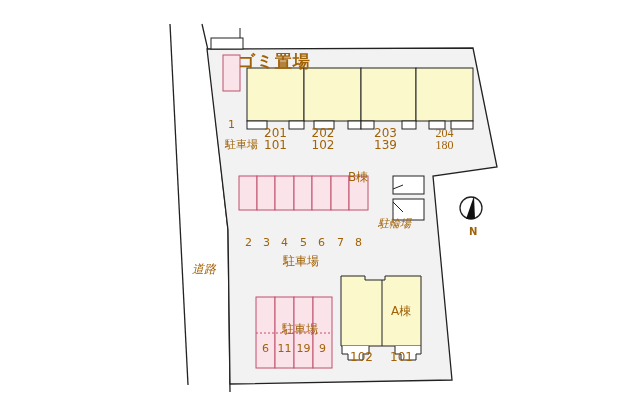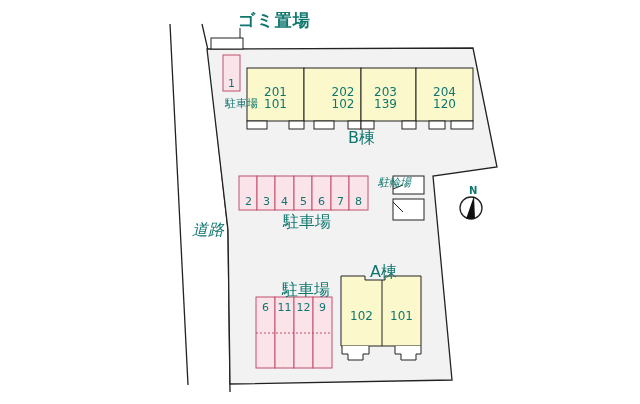--- a/index.html
+++ b/index.html
@@ -1,21 +1,21 @@
 <!DOCTYPE html>
 <html><head>
 <meta charset="utf-8">
 <style>
   html,body{margin:0;padding:0;background:#ffffff;}
   body{width:640px;height:404px;position:relative;overflow:hidden;font-family:"DejaVu Sans","Liberation Sans",sans-serif;color:#111;}
   svg.plan{position:absolute;left:0;top:0;width:640px;height:404px;}
-  .lbl{position:absolute;white-space:nowrap;line-height:1;color:#0f766e;}
+  .lbl{position:absolute;white-space:nowrap;line-height:1;color:#a16207;margin-top:41px;}
   .title{font-size:17px;font-weight:bold;letter-spacing:1px;}
   .unit{font-size:12px;text-align:center;line-height:12px;}
-  .small{font-size:16px;}
+  .small{font-size:12px;}
   .vert{font-size:11px;line-height:13px;width:12px;text-align:center;}
   .slotnum{font-size:11px;text-align:center;width:15px;}
 </style>
 </head>
 <body>
 
 <svg class="plan" viewBox="0 0 640 404">
 
   <path d="M170 24 L188 385" stroke="#222" stroke-width="1.3" fill="none"></path>
   <path d="M202 24 L208 50 L228 230 L230 392" stroke="#222" stroke-width="1.3" fill="none"></path>
@@ -80,39 +80,39 @@
   </g>
 </svg>
 
 <div class="lbl title" style="left:238px;top:12px;">ゴミ置場</div>
 <div class="lbl small" style="left:192px;top:222px;font-style:italic;">道路</div>
 
 <div class="lbl slotnum" style="left:224px;top:78px;">1</div>
 <div class="lbl vert" style="left:225px;top:97px;">駐車場</div>
 
 <div class="lbl unit" style="left:247px;top:86px;width:57px;"><span>201</span><br><span>101</span></div>
-<div class="lbl unit" style="left:312px;top:86px;width:62px;"><span>202</span><br><span>102</span></div>
+<div class="lbl unit" style="left:292px;top:86px;width:62px;"><span>202</span><br><span>102</span></div>
 <div class="lbl unit" style="left:361px;top:86px;width:49px;"><span>203</span><br><span>139</span></div>
-<div class="lbl unit" style="left:416px;top:86px;width:57px;"><span>204</span><br><span>120</span></div>
+<div class="lbl unit" style="left:416px;top:86px;width:57px;font-family:Liberation Serif, serif;"><span>204</span><br><span>180</span></div>
 <div class="lbl small" style="left:348px;top:130px;">B棟</div>
 
 <div class="lbl slotnum" style="left:241px;top:196px;">2</div>
 <div class="lbl slotnum" style="left:259px;top:196px;">3</div>
 <div class="lbl slotnum" style="left:277px;top:196px;">4</div>
 <div class="lbl slotnum" style="left:296px;top:196px;">5</div>
 <div class="lbl slotnum" style="left:314px;top:196px;">6</div>
 <div class="lbl slotnum" style="left:333px;top:196px;">7</div>
 <div class="lbl slotnum" style="left:351px;top:196px;">8</div>
 <div class="lbl small" style="left:283px;top:214px;">駐車場</div>
 
 <div class="lbl vert" style="left:378px;top:176px;font-style:italic;">駐輪場</div>
 
 <div class="lbl small" style="left:282px;top:282px;">駐車場</div>
 <div class="lbl slotnum" style="left:258px;top:302px;">6</div>
 <div class="lbl slotnum" style="left:277px;top:302px;">11</div>
-<div class="lbl slotnum" style="left:296px;top:302px;">12</div>
+<div class="lbl slotnum" style="left:296px;top:302px;">19</div>
 <div class="lbl slotnum" style="left:315px;top:302px;">9</div>
 
-<div class="lbl small" style="left:370px;top:264px;">A棟</div>
+<div class="lbl small" style="left:391px;top:264px;">A棟</div>
 <div class="lbl unit" style="left:341px;top:310px;width:41px;">102</div>
 <div class="lbl unit" style="left:382px;top:310px;width:39px;">101</div>
 
 <div class="lbl" style="left:469px;top:186px;font-size:10px;font-weight:bold;">N</div>
 
 </body></html>

